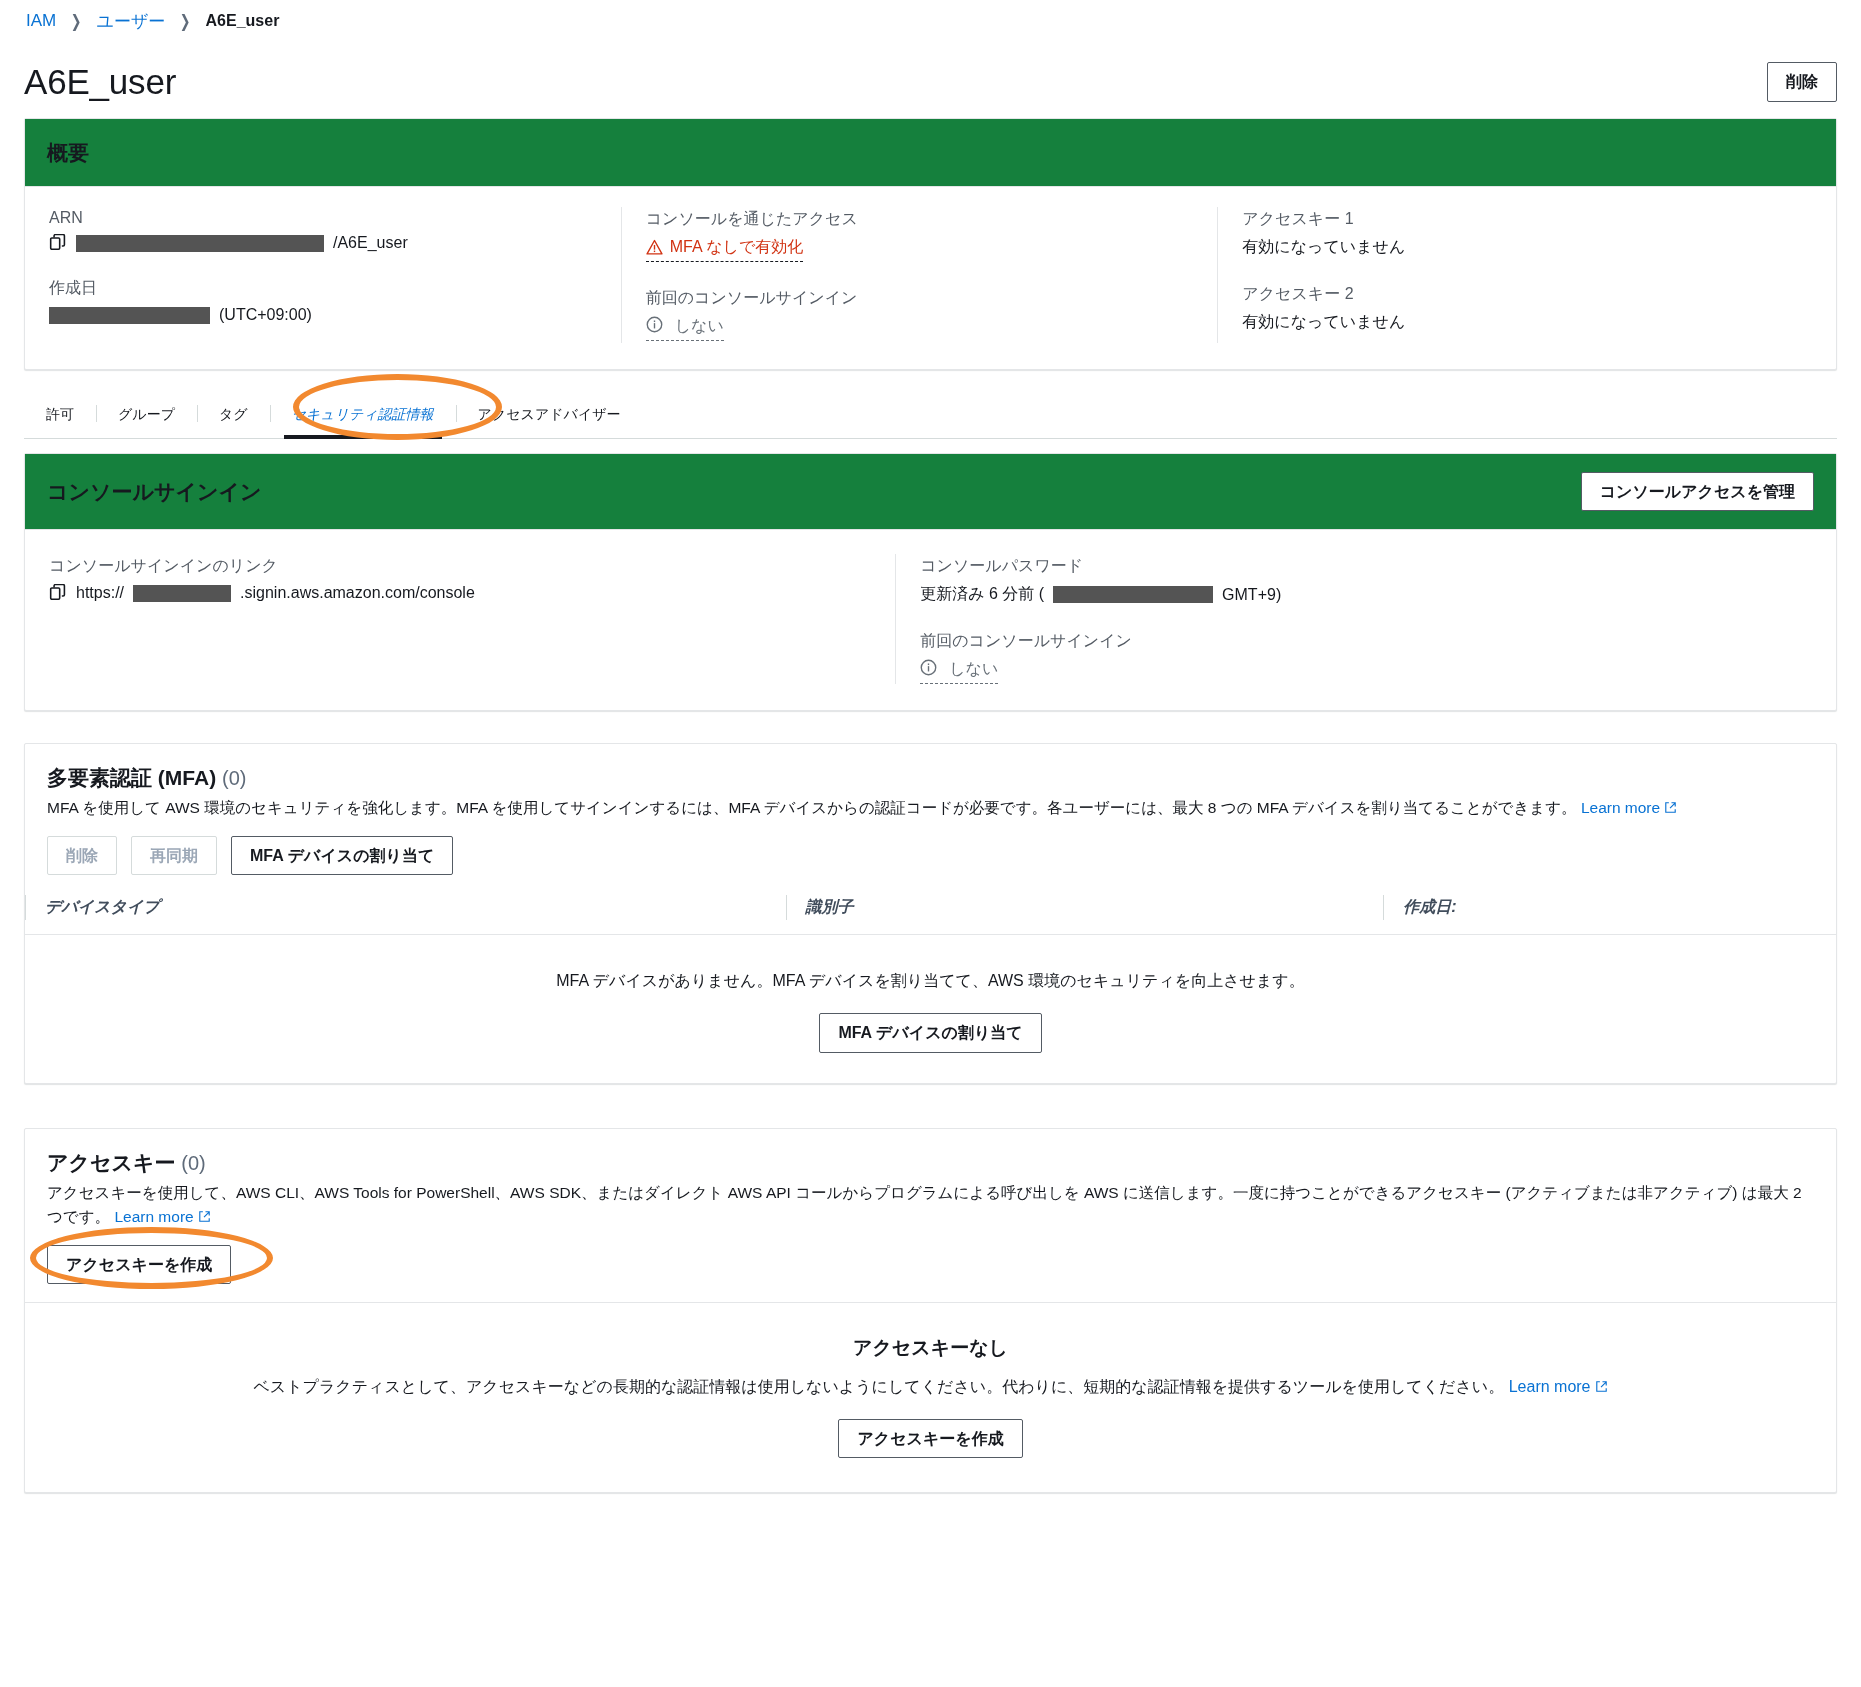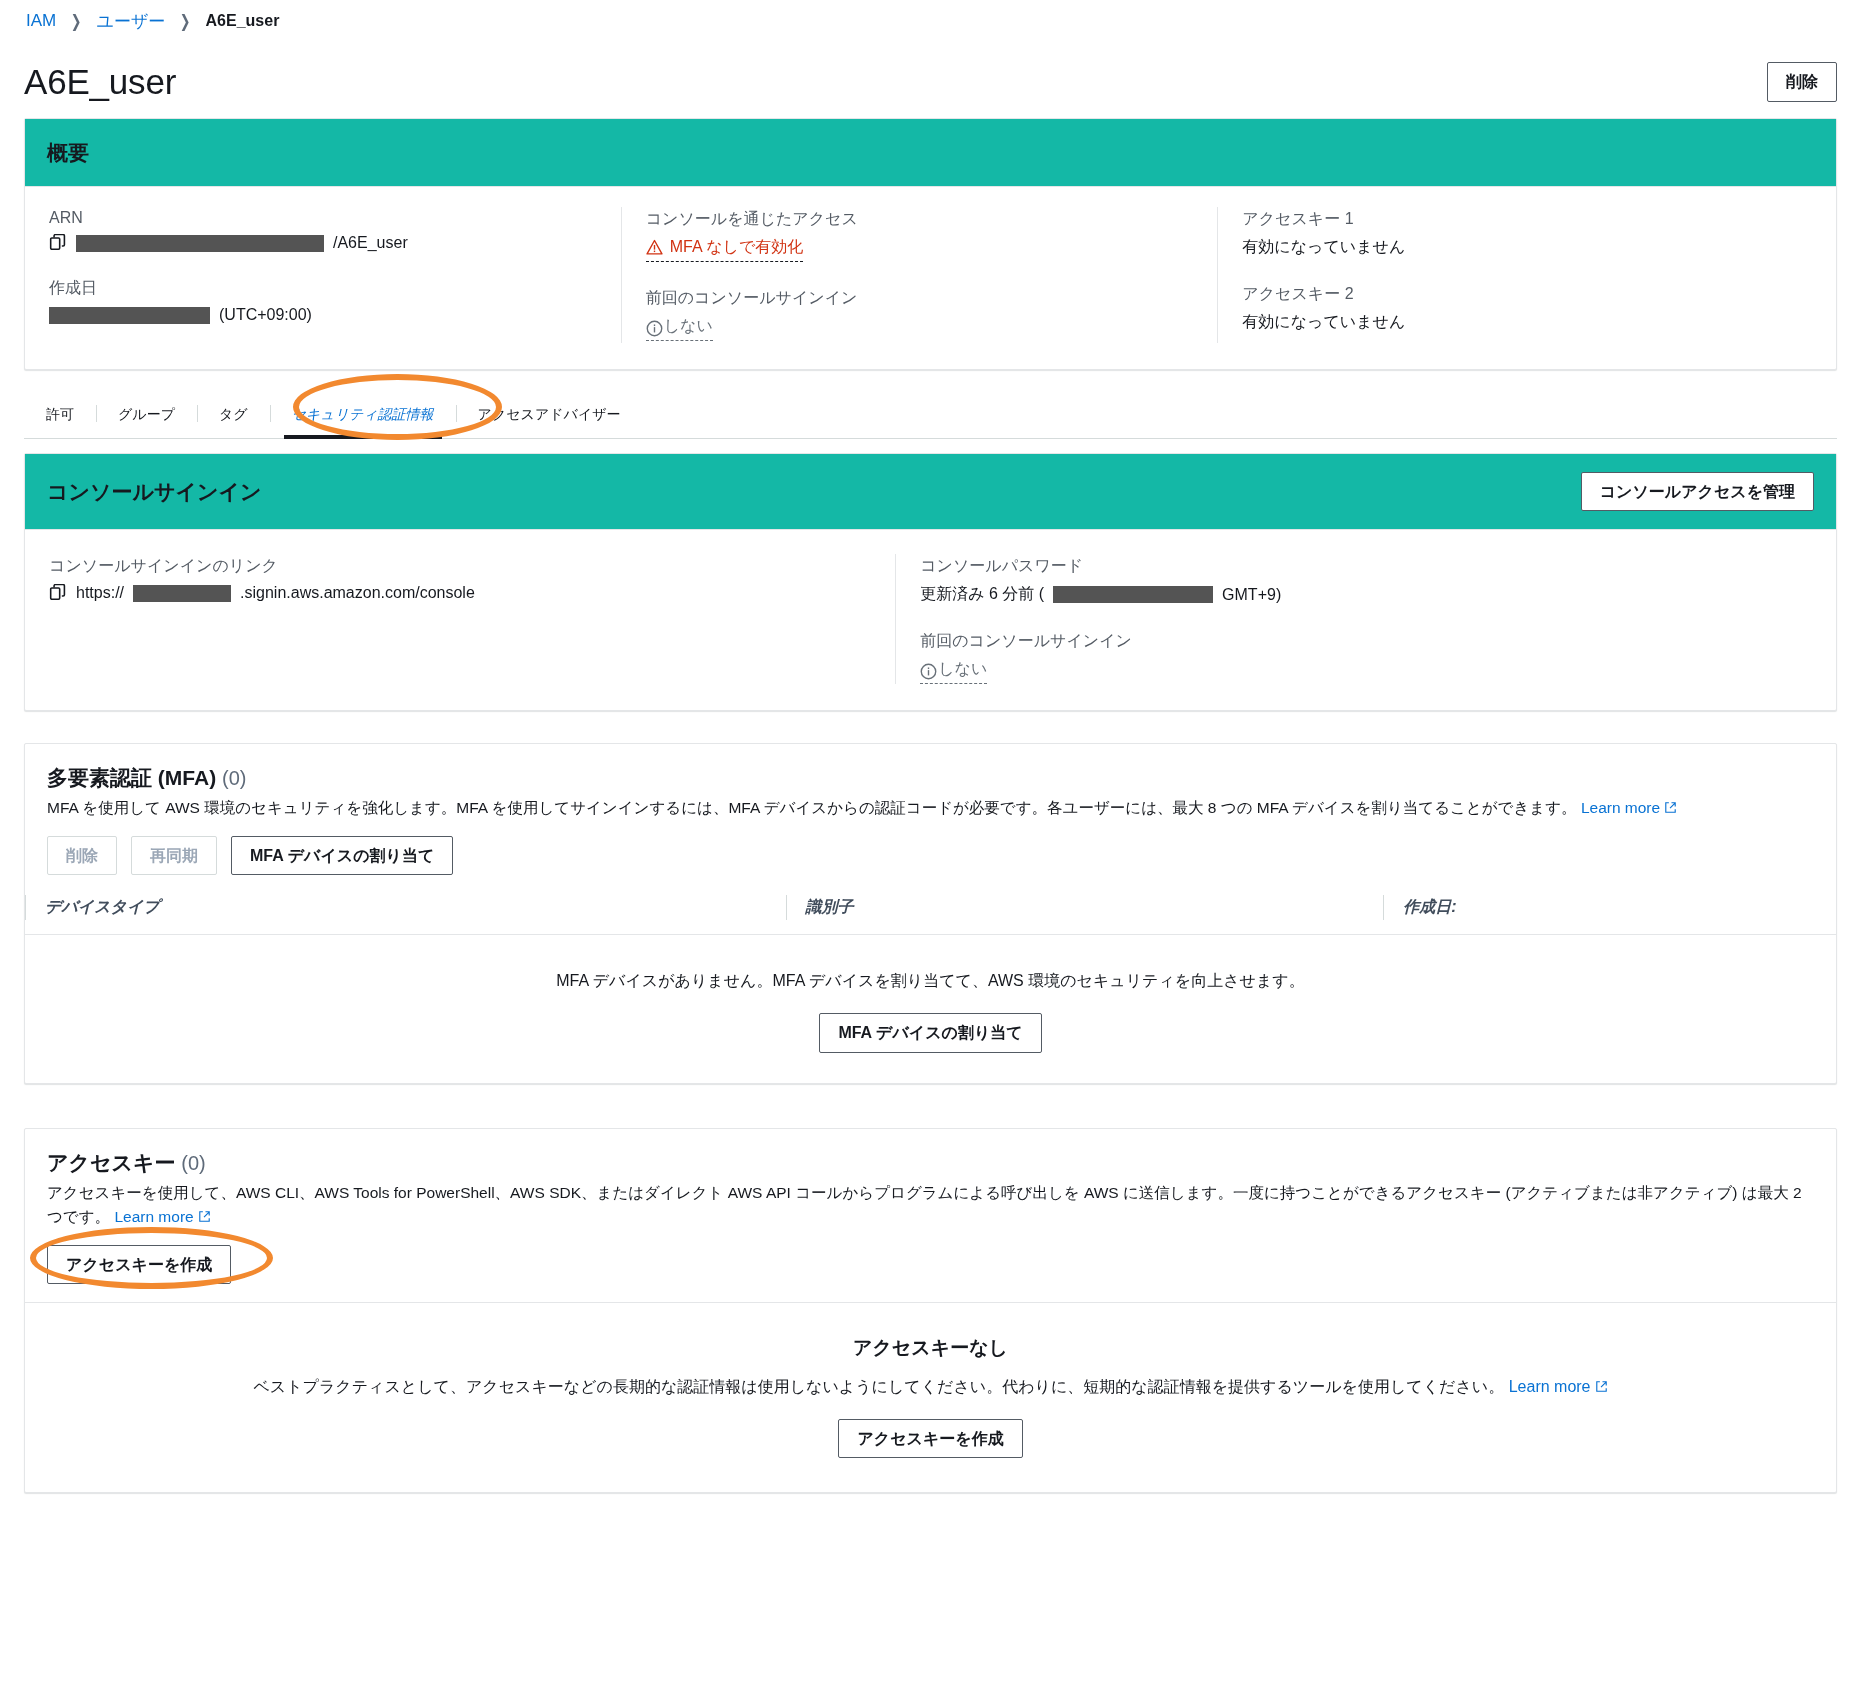--- a/index.html
+++ b/index.html
@@ -40,21 +40,21 @@
   }
   .btn:disabled, .btn.disabled { color: #9ba7b6; border-color: #d5dbdb; cursor: default; font-weight: 700;}
 
   
   .card {
     border: 1px solid #e4e6e8; background: #fff;
     border-radius: 2px; margin-bottom: 26px;
     box-shadow: 0 1px 1px 0 rgba(0,28,36,.12);
   }
   .card-head {
-    background: #14b8a6; border-bottom: 1px solid #e4e6e8;
+    background: #15803d; border-bottom: 1px solid #e4e6e8;
     padding: 18px 22px 18px 22px;
     display: flex; align-items: center; justify-content: space-between;
     min-height: 68px;
   }
   .card-title { font-size: 21px; font-weight: 700; color: #16191f; }
   .card-title .count { font-weight: 400; color: #5f6b7a; font-size: 20px; }
   .card-body { padding: 20px 22px 26px 22px; }
 
   
   .cols { display: flex; }
@@ -66,21 +66,21 @@
   .field-value { font-size: 16px; color: #16191f; display: flex; align-items: center; gap: 9px; }
   .redact {
     display: inline-block; background: #545454; height: 17px;
     vertical-align: -2px;
   }
   .warn-link {
     color: #d13212; display: inline-flex; align-items: center; gap: 7px;
     border-bottom: 1px dashed #16191f; padding-bottom: 3px; cursor: pointer;
   }
   .muted-link {
-    color: #687078; display: inline-flex; align-items: flex-end; gap: 1px;
+    color: #687078; display: inline-flex; align-items: flex-start; gap: 12px;
     border-bottom: 1px dashed #687078; padding-bottom: 3px; cursor: pointer;
   }
 
   
   .ico { display: inline-block; flex: none; line-height: 0; }
 
   
   .tabs-wrap { position: relative; margin: 8px 0 0 0; }
   .tabs {
     display: flex; align-items: stretch;

